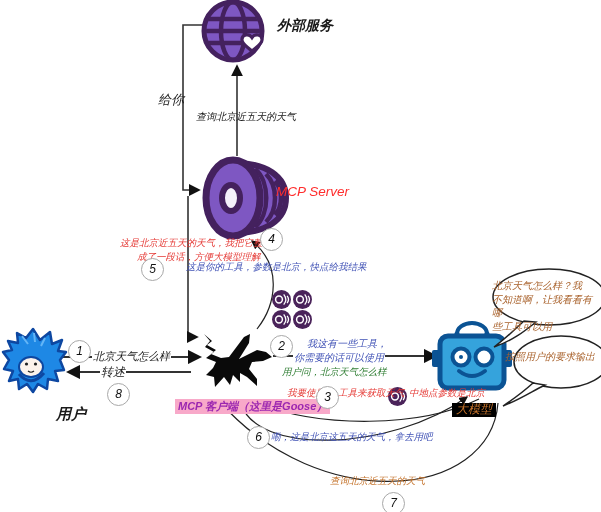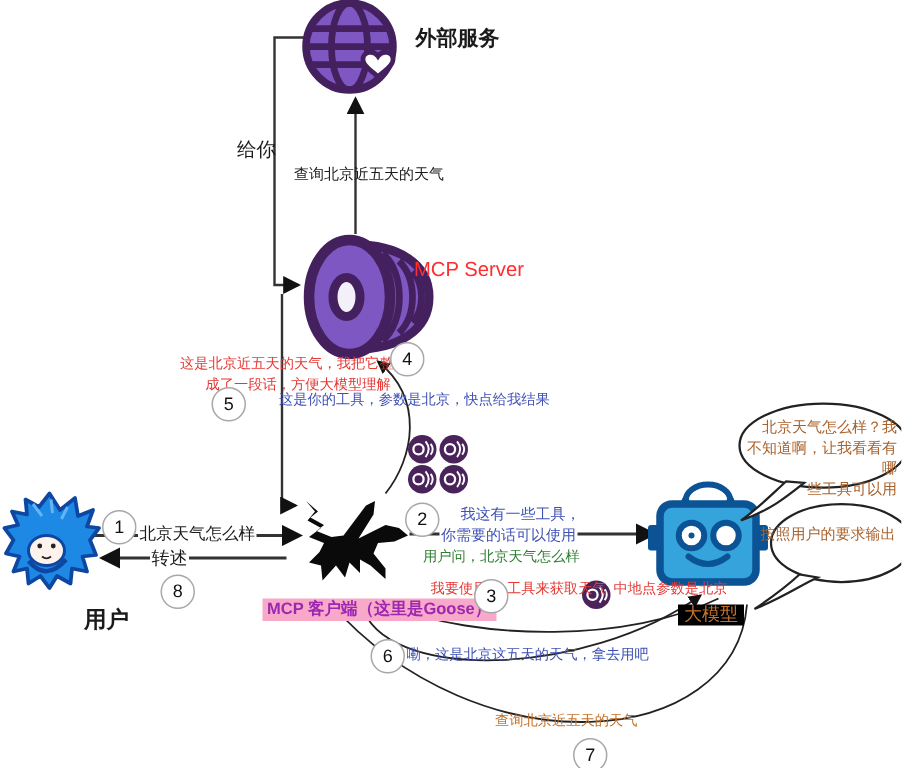--- a/index.html
+++ b/index.html
@@ -1,37 +1,37 @@
 <!DOCTYPE html>
 <html><head>
 <meta charset="utf-8">
 <style>
   html,body{margin:0;padding:0;background:#fff;}
   #stage{position:relative;width:601px;height:512px;background:#fff;overflow:hidden;
-         font-family:"Liberation Sans","DejaVu Sans",sans-serif;}
+         font-family:"Liberation Sans","DejaVu Sans",sans-serif;font-style:italic;}
   #stage svg{position:absolute;left:0;top:0;}
   .lbl{position:absolute;white-space:nowrap;line-height:1.15;color:#1a1a1a;}
   .red{color:#e53935;}
   .blue{color:#3f51b5;}
   .green{color:#2e7d32;}
   .orange{color:#c4722a;}
   .t9{font-size:9.5px;}
   .t10{font-size:10px;}
   .t11{font-size:11px;}
   .t12{font-size:12px;}
   .t13{font-size:13px;}
   .bold{font-weight:bold;}
   .wbg{background:#fff;padding:0 1px;}
   .numcircle{position:absolute;width:21px;height:21px;border-radius:50%;
              background:#fff;border:1.5px solid #a8a8a8;color:#111;
              font-size:12px;text-align:center;line-height:21px;z-index:5;}
   .hl-pink{background:#f8a9c9;color:#9c27b0;font-weight:bold;font-size:11px;padding:1px 3px;}
   .hl-green{background:#000000;color:#c4722a;font-size:12px;padding:0 4px;}
   .mcp-red{color:#ff2d2d;font-size:13.5px;}
-  .bubble-text{position:absolute;text-align:right;color:#a9622c;font-size:10px;line-height:13.5px;}
+  .bubble-text{position:absolute;text-align:left;color:#a9622c;font-size:10px;line-height:13.5px;}
 </style>
 </head>
 <body>
 
 <div id="stage">
 
   <svg width="601" height="512" viewBox="0 0 601 512">
     <defs>
       <marker id="ah" viewBox="0 0 10 10" refX="8.5" refY="5" markerWidth="7.5" markerHeight="7.5" orient="auto-start-reverse">
         <path d="M0,0 L10,5 L0,10 z" fill="#111"></path>
@@ -122,21 +122,21 @@
 
     <g stroke="#222" stroke-width="1.5" fill="#fff">
       <ellipse cx="549" cy="297" rx="56" ry="28"></ellipse>
       <path d="M 524,321 C 512,332 504,340 494,347 C 514,340 526,330 536,322 Z"></path>
       <ellipse cx="561" cy="362" rx="47" ry="26"></ellipse>
       <path d="M 533,383 C 522,393 512,400 503,406 C 521,399 534,390 545,385 Z"></path>
     </g>
   </svg>
 
   <div class="lbl bold" style="left:277px;top:17px;font-size:14px;">外部服务</div>
-  <div class="lbl mcp-red" style="left:276px;top:172px;">MCP Server</div>
+  <div class="lbl mcp-red" style="left:276px;top:184px;">MCP Server</div>
   <div class="lbl hl-pink" style="left:175px;top:399px;">MCP 客户端（这里是Goose）</div>
   <div class="lbl bold" style="left:56px;top:405px;font-size:15px;">用户</div>
   <div class="lbl hl-green" style="left:452px;top:403px;">大模型</div>
 
   <div class="lbl t13" style="left:158px;top:93px;">给你</div>
   <div class="lbl t10" style="left:196px;top:111px;">查询北京近五天的天气</div>
 
   <div class="lbl t11 wbg" style="left:92px;top:350px;">北京天气怎么样</div>
   <div class="lbl t12 wbg" style="left:100px;top:366px;">转述</div>
 

